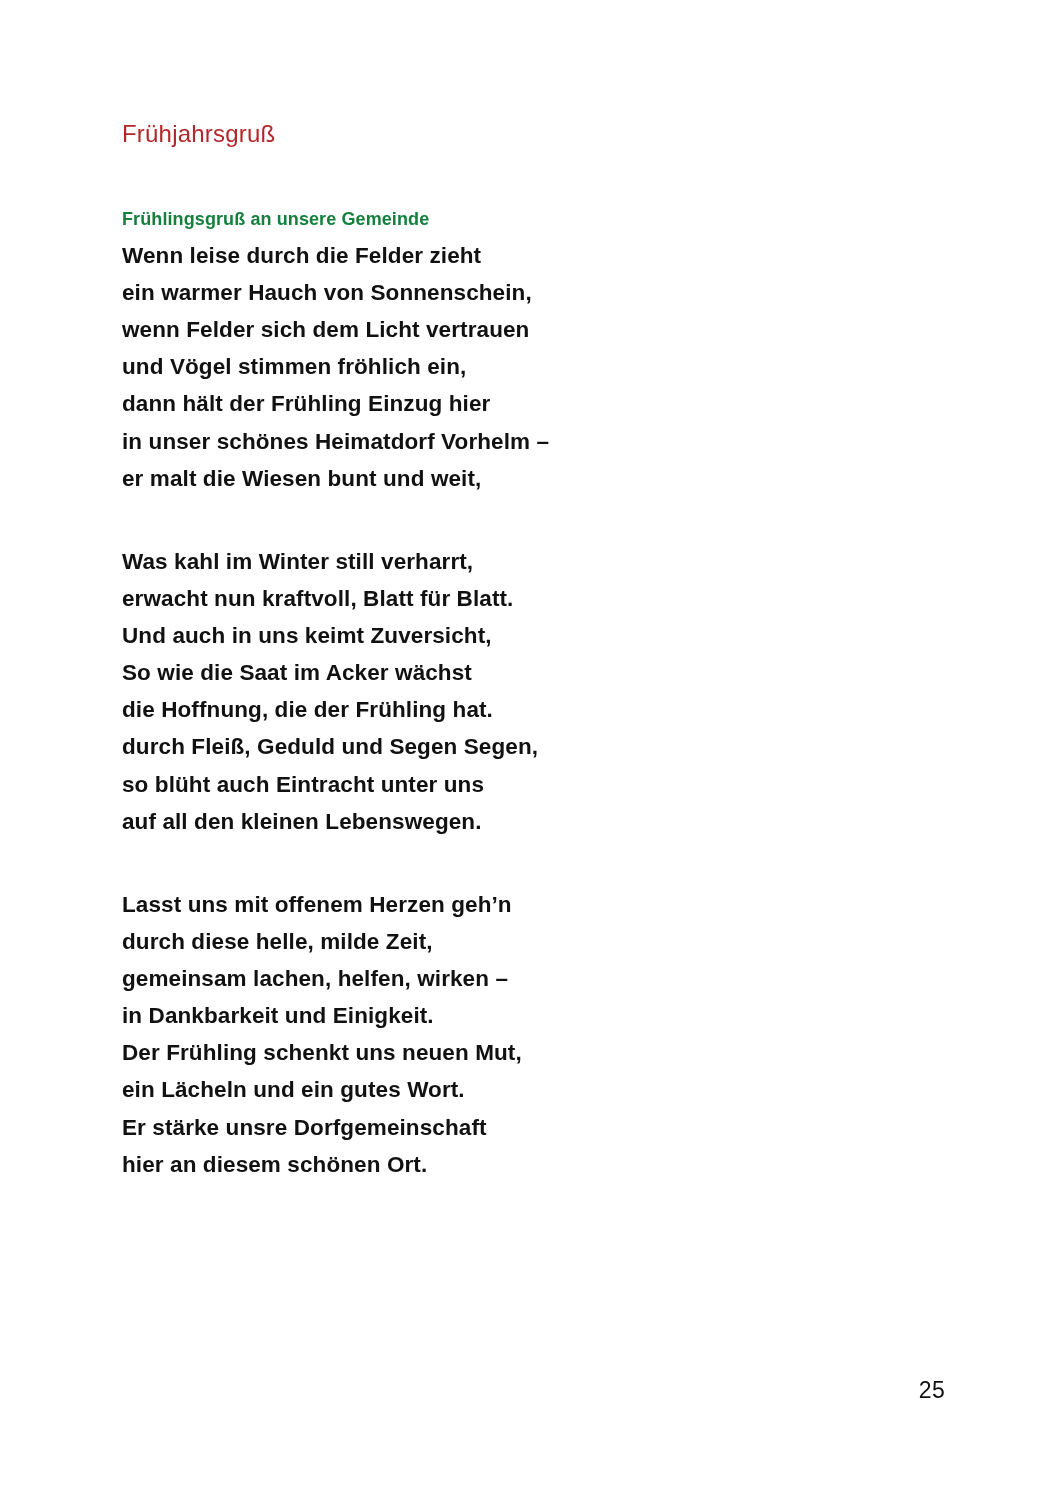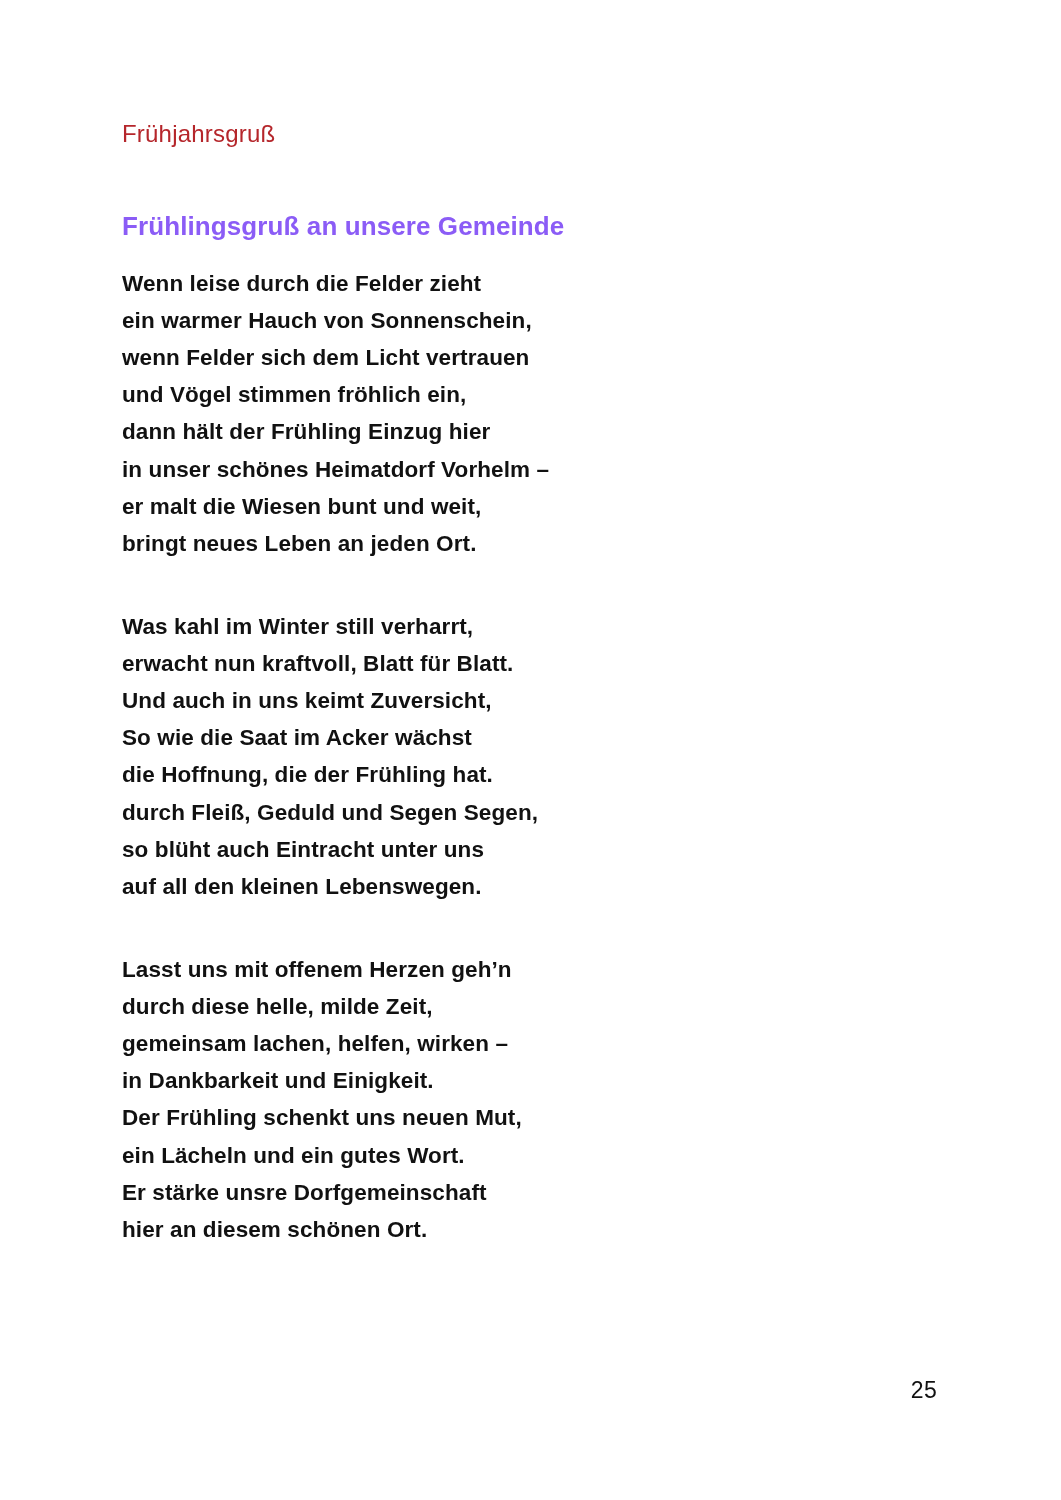--- a/index.html
+++ b/index.html
@@ -28,44 +28,44 @@
   }
   .doc-title {
     color: #b5262b;
     font-size: 24px;
     font-weight: 400;
     letter-spacing: 0.2px;
     margin: 0 0 56px 0;
     line-height: 1.2;
   }
   .poem-heading {
-    font-size: 26px;
+    font-size: 18px;
     font-weight: 600;
-    margin: 0 0 18px 0;
+    margin: 0 0 3px 0;
     line-height: 1.62;
     letter-spacing: 0.1px;
-    color: #8b5cf6;
+    color: #15803d;
   }
   .stanza {
     margin: 0 0 46px 0;
   }
   .stanza:last-child {
     margin-bottom: 16px;
   }
   .line {
     font-size: 22.5px;
     font-weight: 700;
     line-height: 1.65;
     letter-spacing: 0.1px;
     color: #111111;
     white-space: pre;
   }
   .page-number {
     position: absolute;
-    right: 124px;
+    right: 116px;
     bottom: 96px;
     font-size: 23px;
     color: #111111;
     letter-spacing: 0.3px;
     text-align: right;
   }
 </style>
 </head>
 <body>
 
@@ -78,21 +78,20 @@
 
       <div class="stanza">
         <div class="poem-heading">Frühlingsgruß an unsere Gemeinde</div>
         <div class="line">Wenn leise durch die Felder zieht</div>
         <div class="line">ein warmer Hauch von Sonnenschein,</div>
         <div class="line">wenn Felder sich dem Licht vertrauen</div>
         <div class="line">und Vögel stimmen fröhlich ein,</div>
         <div class="line">dann hält der Frühling Einzug hier</div>
         <div class="line">in unser schönes Heimatdorf Vorhelm –</div>
         <div class="line">er malt die Wiesen bunt und weit,</div>
-        <div class="line">bringt neues Leben an jeden Ort.</div>
       </div>
 
       <div class="stanza">
         <div class="line">Was kahl im Winter still verharrt,</div>
         <div class="line">erwacht nun kraftvoll, Blatt für Blatt.</div>
         <div class="line">Und auch in uns keimt Zuversicht,</div>
         <div class="line">So wie die Saat im Acker wächst</div>
         <div class="line">die Hoffnung, die der Frühling hat.</div>
         <div class="line">durch Fleiß, Geduld und Segen Segen,</div>
         <div class="line">so blüht auch Eintracht unter uns</div>

